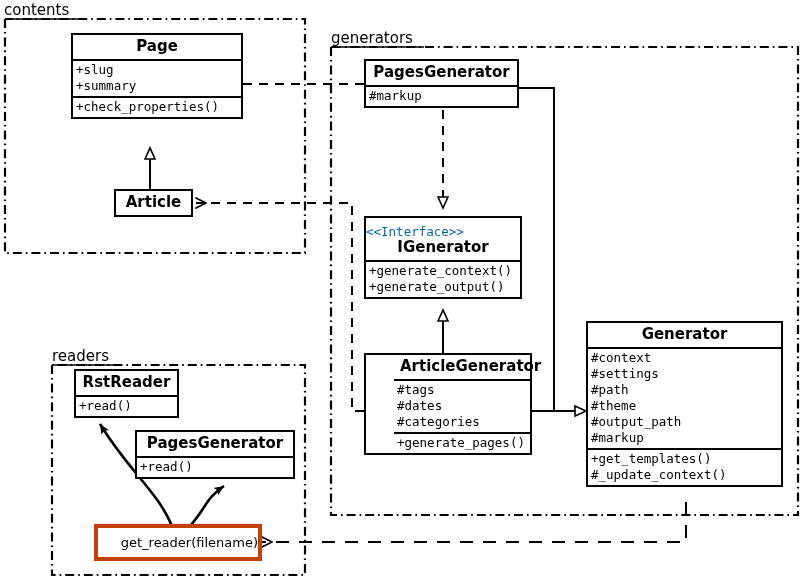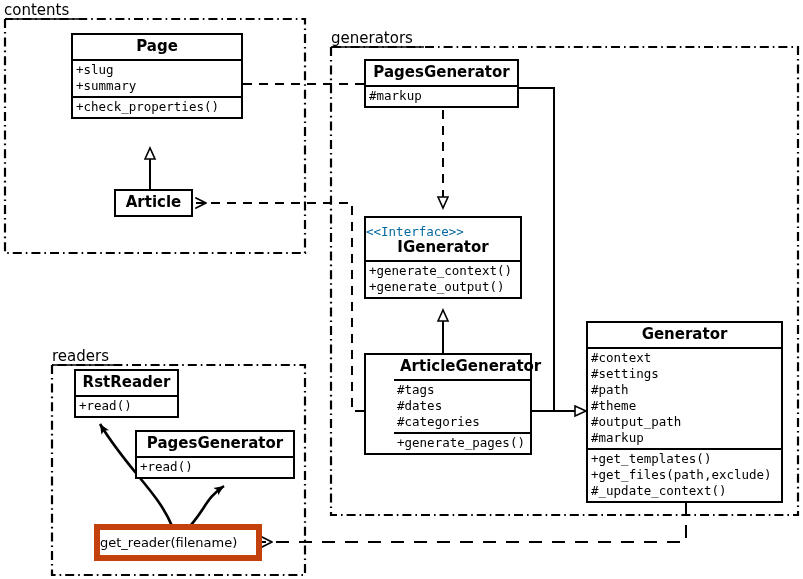--- a/index.html
+++ b/index.html
@@ -67,25 +67,25 @@
     font-family: "DejaVu Sans Mono", monospace;
     font-size: 12.5px;
     line-height: 16px;
     color: #000;
     white-space: nowrap;
   }
   .plainbox {
     position: absolute;
     box-sizing: border-box;
     background: #ffffff;
-    border: 6px solid #c2410c;
+    border: 4px solid #c2410c;
     z-index: 5;
     display: flex;
     align-items: center;
-    justify-content: flex-start;
+    justify-content: flex-end;
   }
   .plainbox span {
     font-family: "DejaVu Sans", sans-serif;
     font-size: 13px;
     color: #000;
   }
 </style>
 </head>
 <body>
 
@@ -194,21 +194,20 @@
     <div class="compart">
       <div>#context</div>
       <div>#settings</div>
       <div>#path</div>
       <div>#theme</div>
       <div>#output_path</div>
       <div>#markup</div>
     </div>
     <div class="compart">
       <div>+get_templates()</div>
-      <div>+get_files(path,exclude)</div>
       <div>#_update_context()</div>
     </div>
   </div>
 
   <div class="uml" style="left:74px; top:369px; width:105px;">
     <div class="name">RstReader</div>
     <div class="compart">
       <div>+read()</div>
     </div>
   </div>

